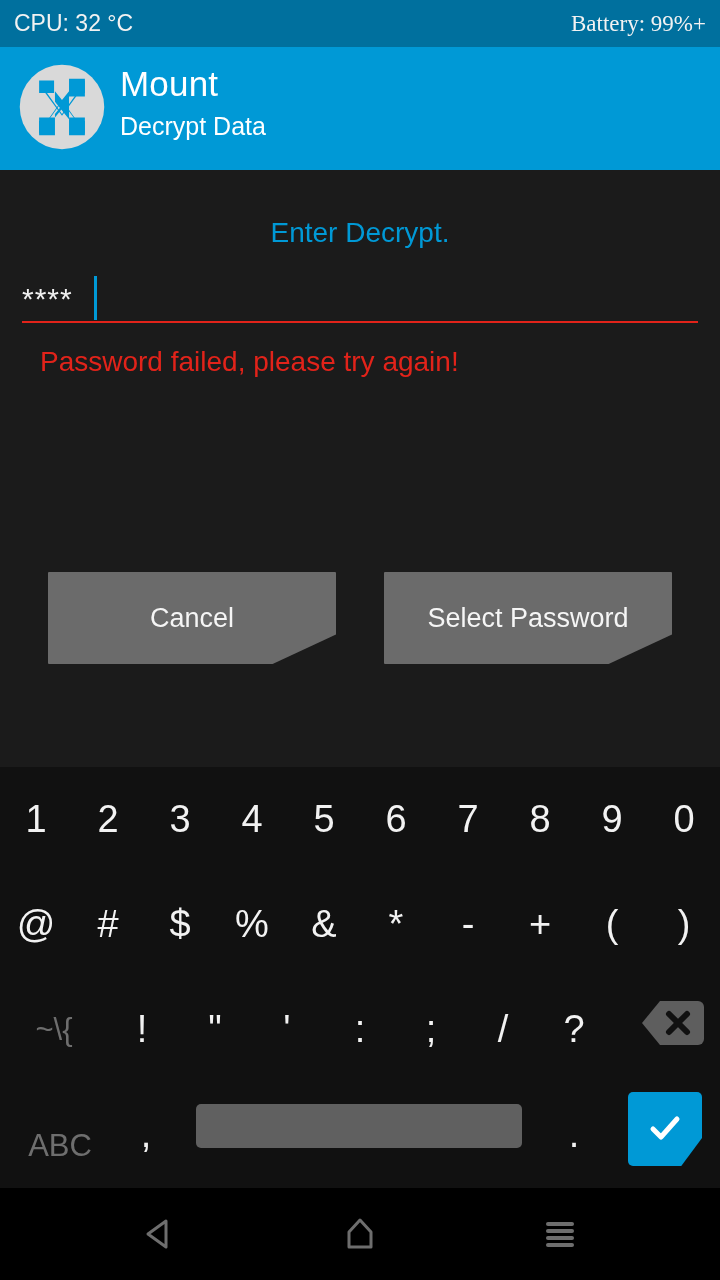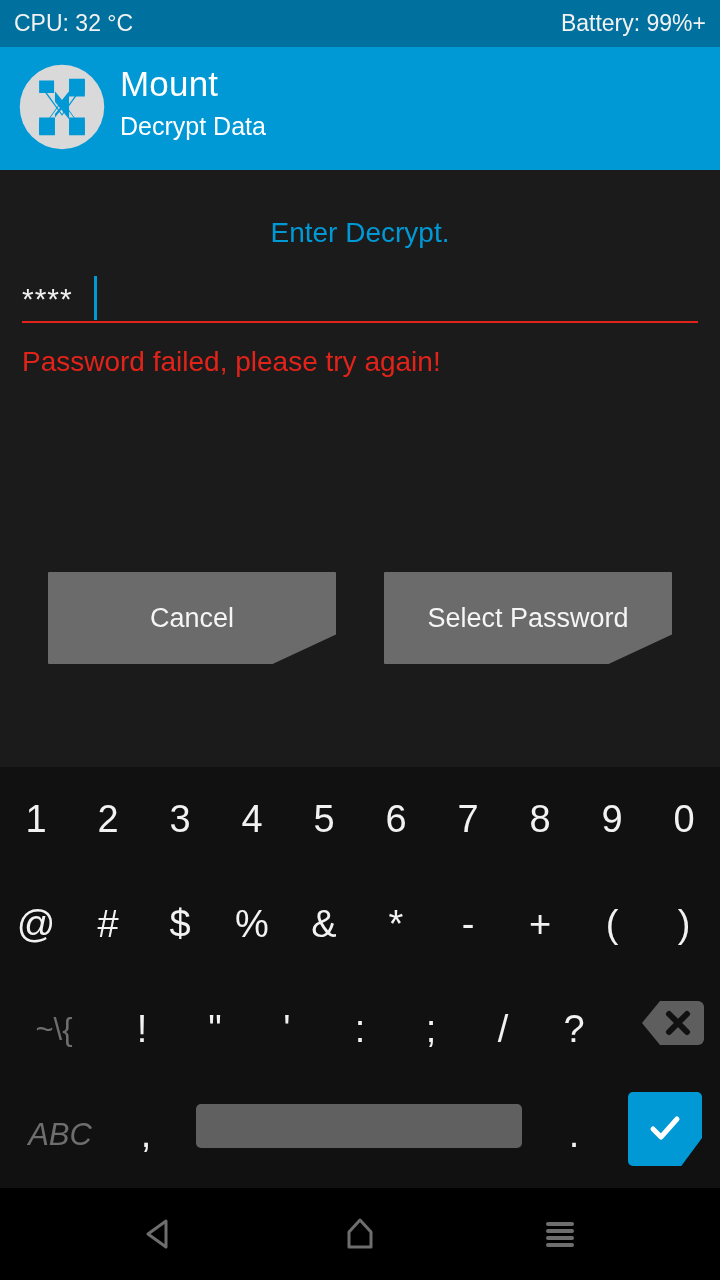--- a/index.html
+++ b/index.html
@@ -20,21 +20,21 @@
   #status-bar {
     position:absolute; left:0; top:0;
     width:720px; height:47px;
     background:#00709e;
     color:#f2f2f2;
     font-size:23px;
     display:flex; align-items:center;
   }
   .sb-left  { position:absolute; left:14px; }
   .sb-mid   { position:absolute; left:0; width:720px; text-align:center; }
-  .sb-right { position:absolute; right:14px; }
+  .sb-right { position:absolute; right:14px;font-family:Liberation Serif, serif; }
 
   
   #header {
     position:absolute; left:0; top:47px;
     width:720px; height:123px;
     background:#0099d6;
   }
   #twrp-logo {
     position:absolute; left:18px; top:16px;
     width:88px; height:88px;
@@ -127,26 +127,25 @@
   .kb-key.dim  { color:#6e6e6e; font-size:31px; }
 
   
   #key-backspace {
     position:absolute; right:16px; top:22px;
     width:62px; height:48px;
     cursor:pointer;
   }
   
   #key-abc {
-    position:absolute; left:14px; top:0;
+    position:absolute; left:14px; top:11px;
     width:92px; height:105px;
     display:flex; align-items:center; justify-content:center;
     color:#6e6e6e; font-size:31px;
     cursor:pointer;
-    font-style:italic;
   }
   #key-comma {
     position:absolute; left:118px; top:0;
     width:56px; height:105px;
     display:flex; align-items:center; justify-content:center;
     color:#f2f2f2; font-size:38px; cursor:pointer;
   }
   #key-space {
     position:absolute; left:196px; top:22px;
     width:326px; height:44px;
@@ -214,21 +213,21 @@
   <div id="content">
 
     <div id="prompt" style="color: rgb(0, 153, 214);">Enter Decrypt.</div>
 
     <div id="pwd-row">
       <span id="pwd-value">****</span>
       <span id="pwd-cursor" style="background: rgb(0, 153, 214);"></span>
     </div>
     <div id="pwd-underline" style="background: rgb(226, 35, 26);"></div>
 
-    <div id="error-msg" style="color: rgb(226, 35, 26);">Password failed, please try again!</div>
+    <div id="error-msg" style="color: rgb(226, 35, 26); margin-left: 18px;">Password failed, please try again!</div>
 
     <div class="twrp-btn" id="btn-cancel">
       <span>Cancel</span>
     </div>
     <div class="twrp-btn" id="btn-language">
       <span>Select Password</span>
     </div>
   </div>
 
   <div id="keyboard" style="background: rgb(17, 17, 17);">

